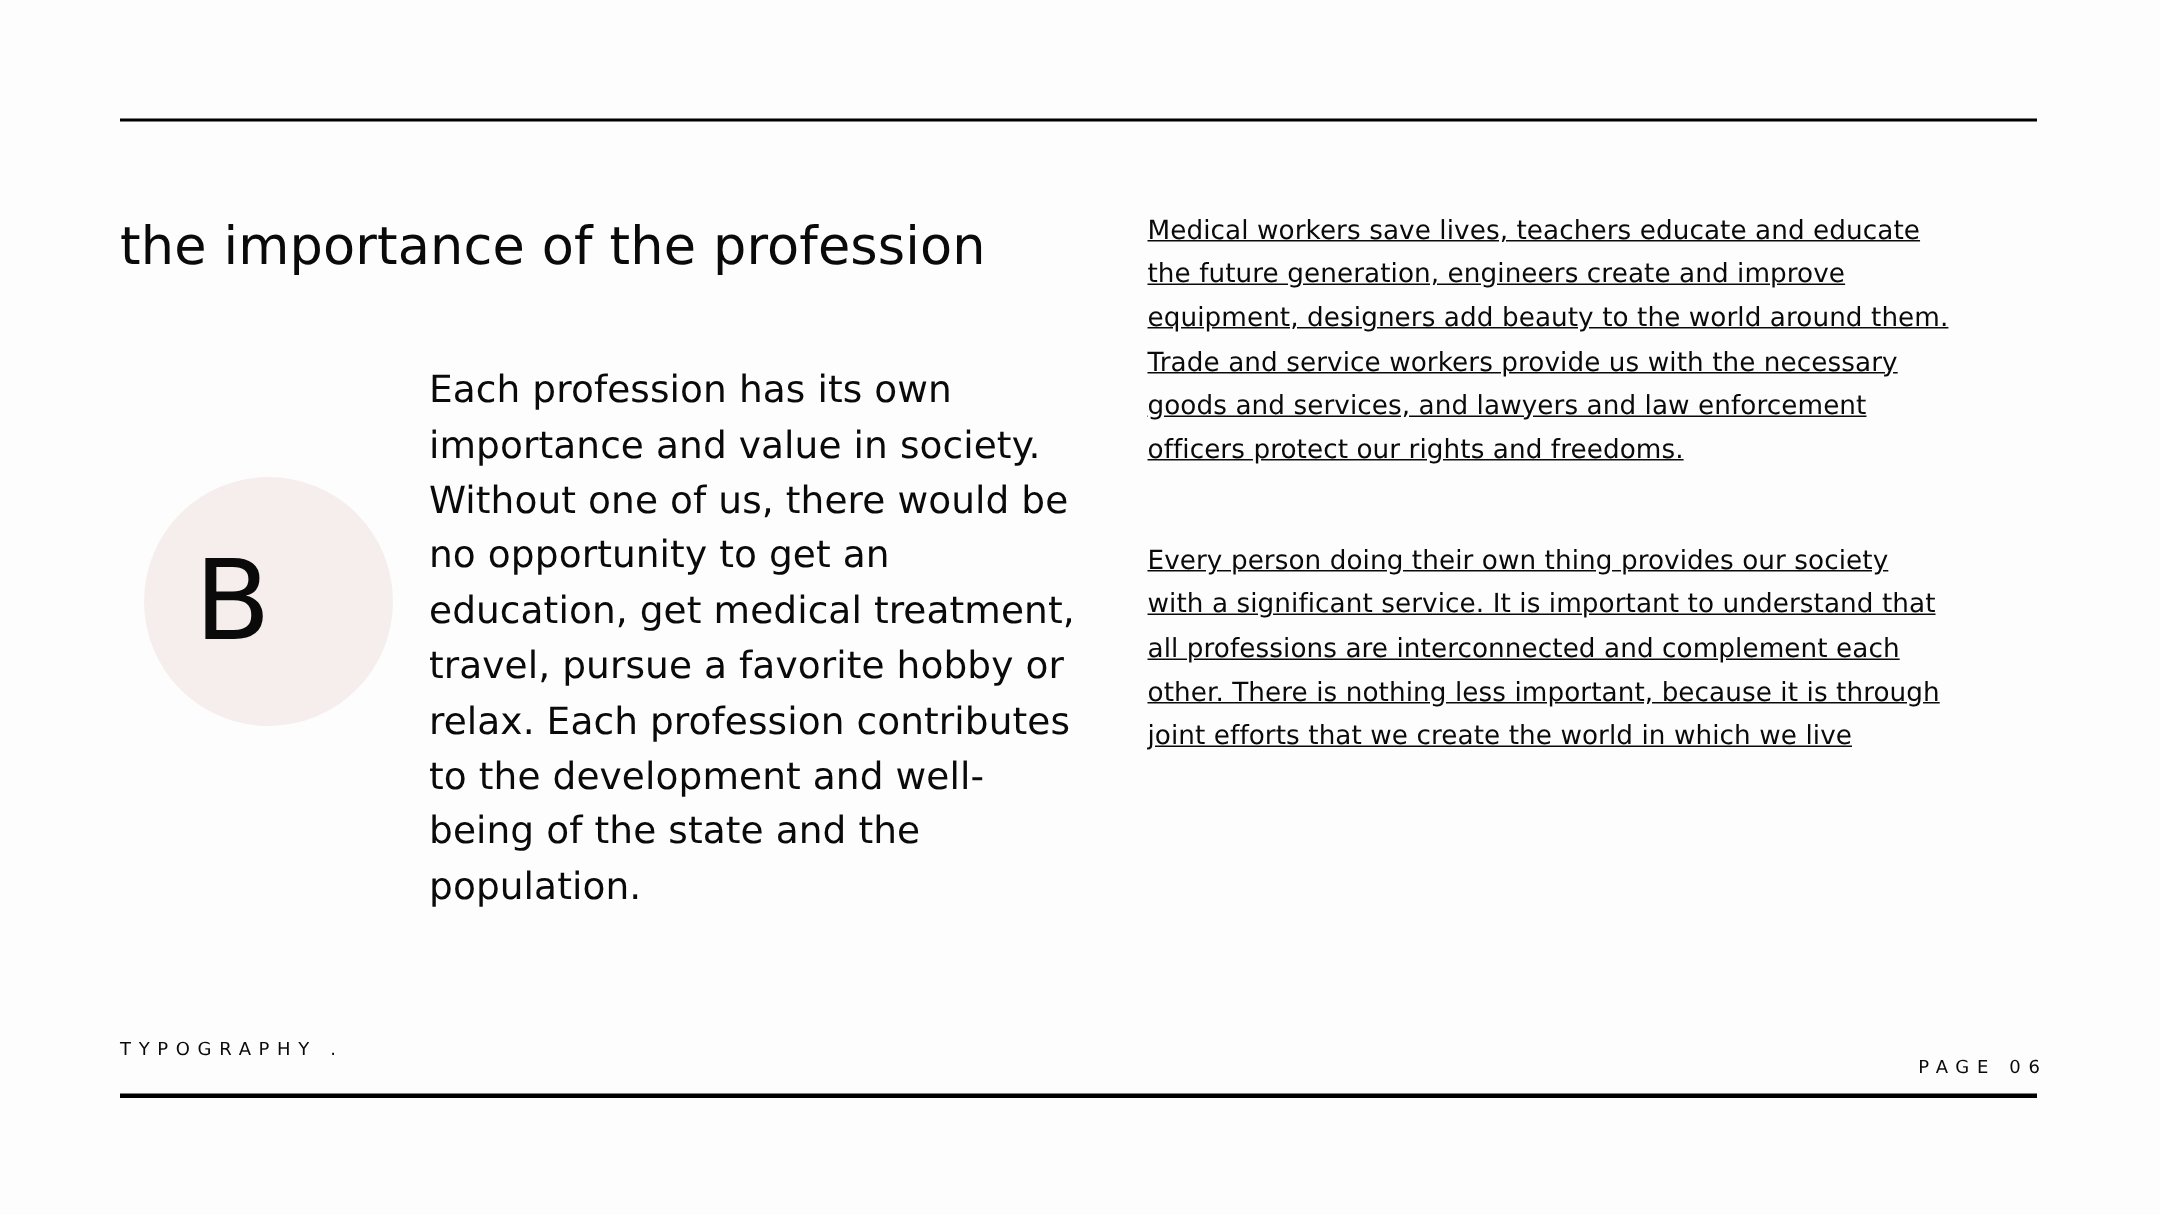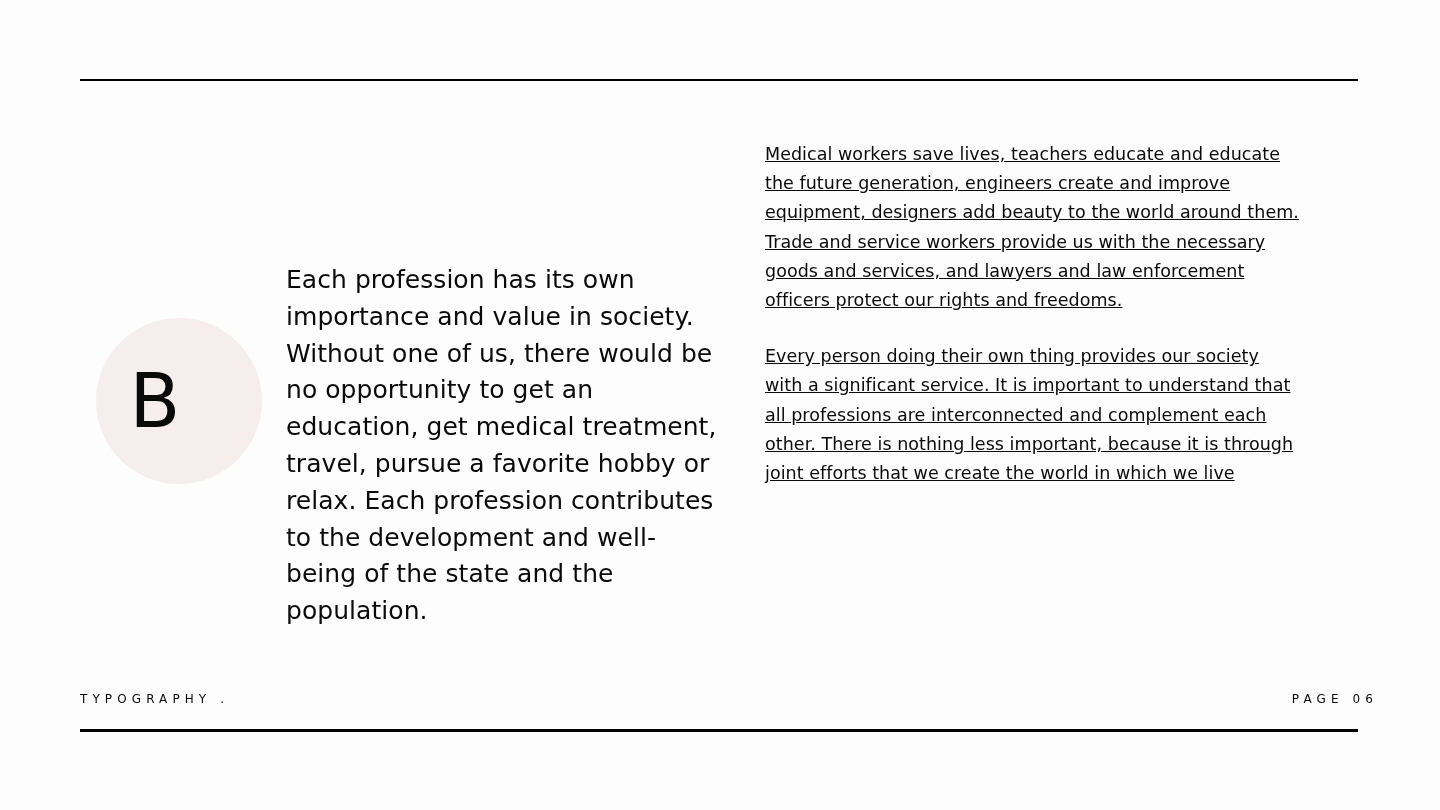--- a/index.html
+++ b/index.html
@@ -77,62 +77,62 @@
   .lead-paragraph {
     position: absolute;
     left: 286px;
     top: 242px;
     width: 432px;
     font-size: 25px;
     font-weight: 400;
     line-height: 36.8px;
     letter-spacing: 0.05px;
     color: #0a0a0a;
-    margin-top: 20px;
   }
 
   
   .right-column {
     position: absolute;
     left: 765px;
     top: 140px;
     width: 535px;
     text-decoration: underline;
   }
   .right-column p {
     font-size: 17.5px;
     font-weight: 400;
     line-height: 29.2px;
     letter-spacing: 0.05px;
     color: #0a0a0a;
   }
-  .right-column p + p { margin-top: 27px; }
+  .right-column p + p { margin-top: 45px; }
 
   
   .footer-left,
   .footer-right {
     position: absolute;
     top: 689px;
     font-size: 12px;
     font-weight: 400;
     line-height: 20px;
     letter-spacing: 5.1px;
     color: #0a0a0a;
     white-space: nowrap;
   }
   .footer-left  { left: 80px; }
-  .footer-right { right: 62px; }
+  .footer-right { right: 75px; margin-top: 12px; }
 </style>
 </head>
 <body>
 
 <div class="slide">
 
   <div class="rule rule-top"></div>
 
+  <h1 class="title">the importance of the profession</h1>
 
   <div class="monogram">
     <div class="monogram-letter">B</div>
   </div>
 
   <p class="lead-paragraph">Each profession has its own importance and value in society. Without one of us, there would be no opportunity to get an education, get medical treatment, travel, pursue a favorite hobby or relax. Each profession contributes to the development and well-being of the state and the population.</p>
 
   <div class="right-column">
     <p>Medical workers save lives, teachers educate and educate the future generation, engineers create and improve equipment, designers add beauty to the world around them. Trade and service workers provide us with the necessary goods and services, and lawyers and law enforcement officers protect our rights and freedoms.</p>
     <p>Every person doing their own thing provides our society with a significant service. It is important to understand that all professions are interconnected and complement each other. There is nothing less important, because it is through joint efforts that we create the world in which we live</p>

